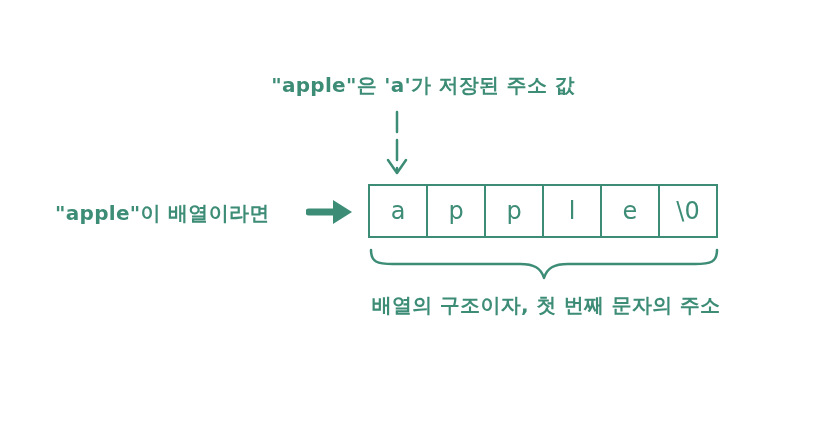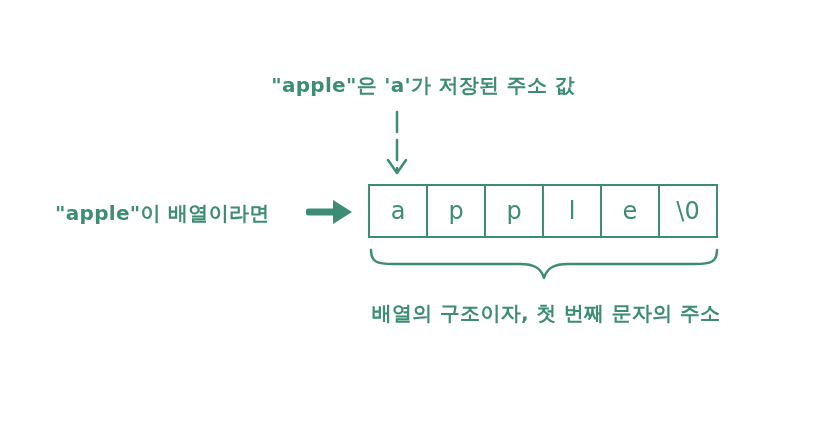--- a/index.html
+++ b/index.html
@@ -18,21 +18,21 @@
   .caption {
     position: absolute;
     font-weight: 700;
     font-size: 20px;
     white-space: nowrap;
     letter-spacing: 0.3px;
     color: #3d8c76;
   }
   .top-caption    { left: 218px; top: 72px; width: 410px; text-align: center; }
   .left-caption   { left: 55px;  top: 200px; }
-  .bottom-caption { left: 350px; top: 300px; width: 392px; text-align: center; }
+  .bottom-caption { left: 350px; top: 292px; width: 392px; text-align: center; }
 
   .down-arrow { position: absolute; left: 384px; top: 110px; }
   .bold-arrow { position: absolute; left: 306px; top: 197px; }
 
   .array {
     position: absolute;
     left: 368px;
     top: 184px;
     display: flex;
   }

